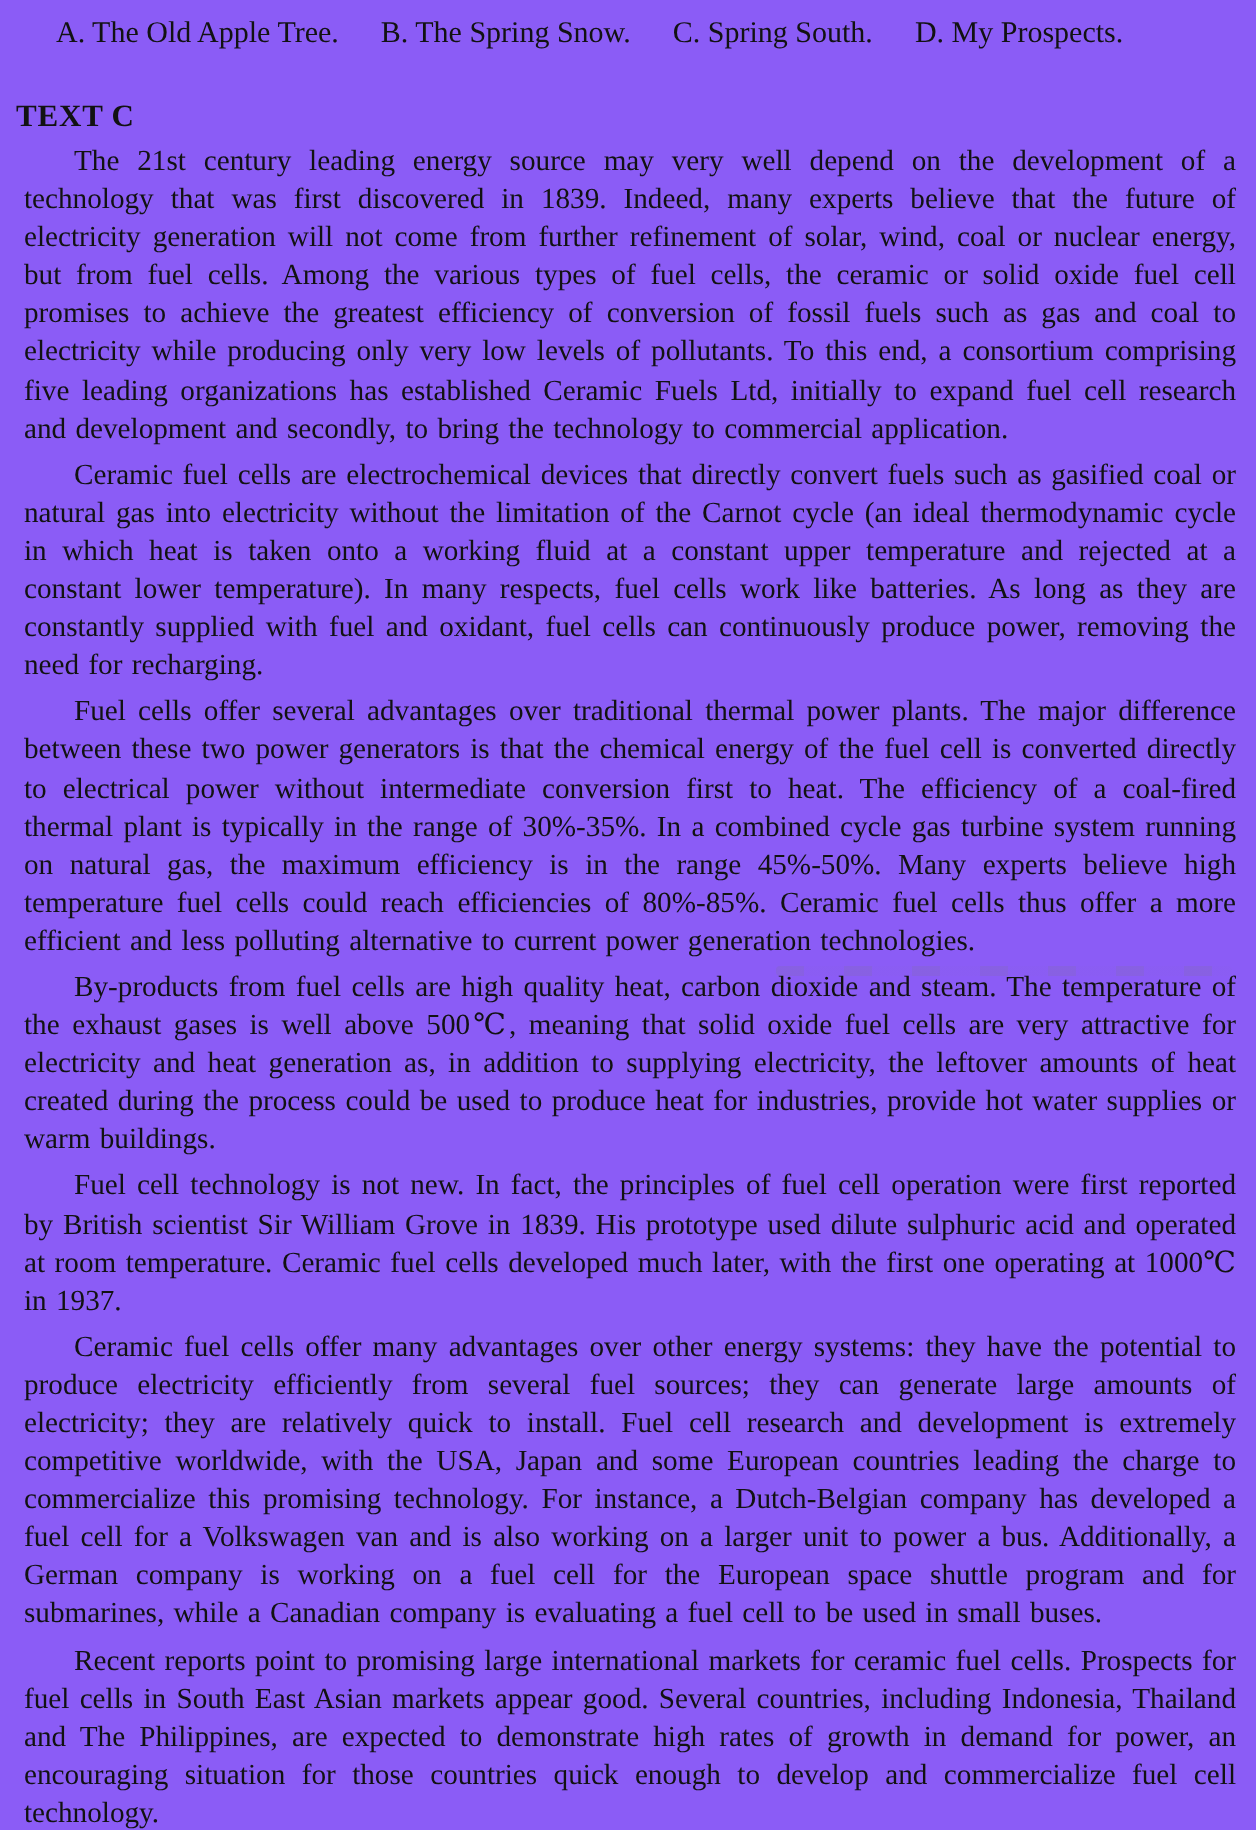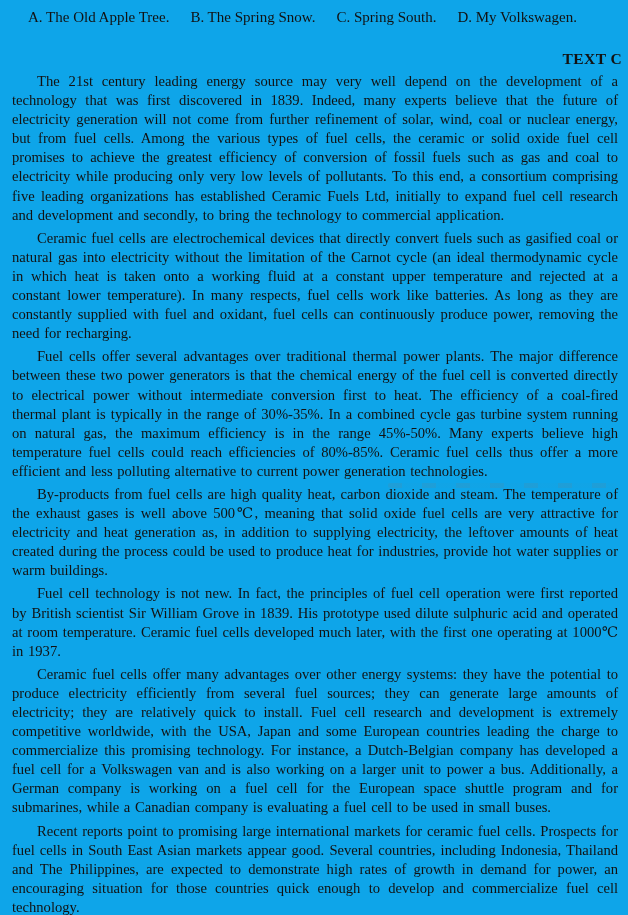--- a/index.html
+++ b/index.html
@@ -5,41 +5,40 @@
   html, body {
     margin: 0;
     padding: 0;
     background: #ffffff;
   }
   .page {
     position: relative;
     width: 628px;
     height: 915px;
     box-sizing: border-box;
-    background: #0ea5e9;
+    background: #8b5cf6;
     color: #121212;
     font-family: "Liberation Serif", "DejaVu Serif", serif;
     padding: 8px 6px 12px 8px;
     overflow: hidden;
   }
   .options-row {
     display: flex;
     gap: 21px;
     padding-left: 20px;
     font-size: 15px;
     line-height: 18px;
     white-space: nowrap;
   }
   .text-heading {
     font-weight: bold;
     font-size: 15.5px;
     letter-spacing: 0.4px;
     margin-top: 24px;
     margin-bottom: 3px;
-    text-align: right;
   }
   .passage p {
     margin: 4px;
     font-size: 14.6px;
     line-height: 19.1px;
     text-align: justify;
     text-indent: 25px;
     word-spacing: 1px;
   }
   .scan-artifact {
@@ -60,21 +59,21 @@
 </style>
 </head>
 <body>
 
 <div class="page">
 
   <div class="options-row">
     <span>A. The Old Apple Tree.</span>
     <span>B. The Spring Snow.</span>
     <span>C. Spring South.</span>
-    <span>D. My Volkswagen.</span>
+    <span>D. My Prospects.</span>
   </div>
 
   <div class="text-heading">TEXT C</div>
 
   <div class="passage">
     <p>The 21st century leading energy source may very well depend on the development of a technology that was first discovered in 1839. Indeed, many experts believe that the future of electricity generation will not come from further refinement of solar, wind, coal or nuclear energy, but from fuel cells. Among the various types of fuel cells, the ceramic or solid oxide fuel cell promises to achieve the greatest efficiency of conversion of fossil fuels such as gas and coal to electricity while producing only very low levels of pollutants. To this end, a consortium comprising five leading organizations has established Ceramic Fuels Ltd, initially to expand fuel cell research and development and secondly, to bring the technology to commercial application.</p>
     <p>Ceramic fuel cells are electrochemical devices that directly convert fuels such as gasified coal or natural gas into electricity without the limitation of the Carnot cycle (an ideal thermodynamic cycle in which heat is taken onto a working fluid at a constant upper temperature and rejected at a constant lower temperature). In many respects, fuel cells work like batteries. As long as they are constantly supplied with fuel and oxidant, fuel cells can continuously produce power, removing the need for recharging.</p>
     <p>Fuel cells offer several advantages over traditional thermal power plants. The major difference between these two power generators is that the chemical energy of the fuel cell is converted directly to electrical power without intermediate conversion first to heat. The efficiency of a coal-fired thermal plant is typically in the range of 30%-35%. In a combined cycle gas turbine system running on natural gas, the maximum efficiency is in the range 45%-50%. Many experts believe high temperature fuel cells could reach efficiencies of 80%-85%. Ceramic fuel cells thus offer a more efficient and less polluting alternative to current power generation technologies.</p>
     <p>By-products from fuel cells are high quality heat, carbon dioxide and steam. The temperature of the exhaust gases is well above 500℃, meaning that solid oxide fuel cells are very attractive for electricity and heat generation as, in addition to supplying electricity, the leftover amounts of heat created during the process could be used to produce heat for industries, provide hot water supplies or warm buildings.</p>
     <p>Fuel cell technology is not new. In fact, the principles of fuel cell operation were first reported by British scientist Sir William Grove in 1839. His prototype used dilute sulphuric acid and operated at room temperature. Ceramic fuel cells developed much later, with the first one operating at 1000℃  in 1937.</p>

